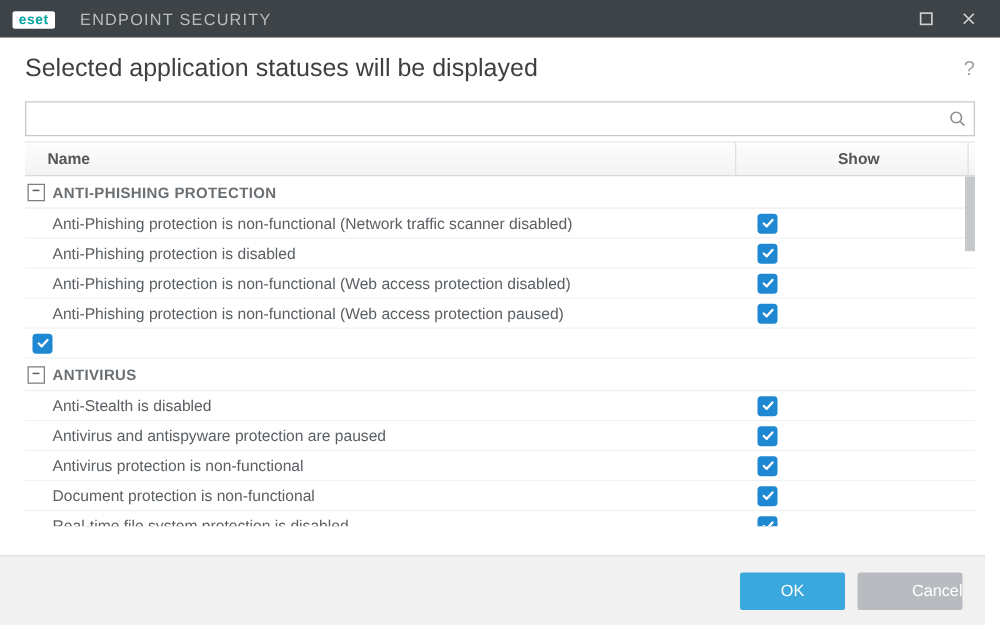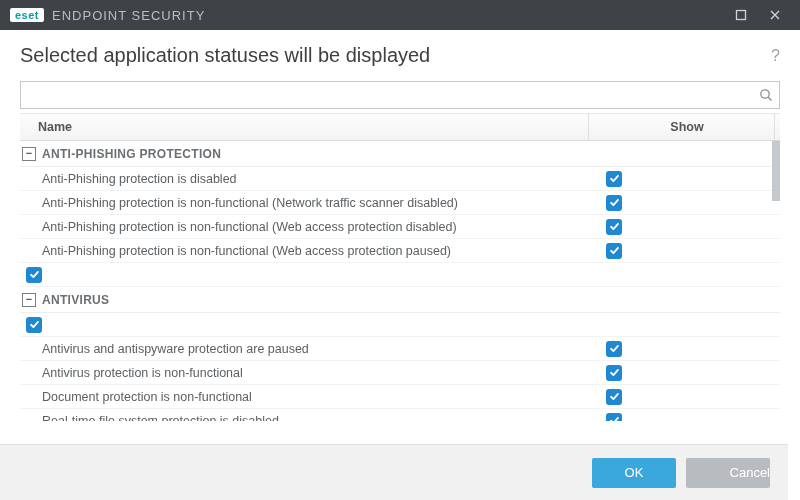--- a/index.html
+++ b/index.html
@@ -1,18 +1,18 @@
 <!DOCTYPE html>
 <html><head>
 <meta charset="utf-8">
 <style>
   * { box-sizing: border-box; margin: 0; padding: 0; }
   html, body { width: 800px; height: 500px; font-family: "Segoe UI", Arial, sans-serif; font-size: 13px; color: #444; background: #fff; overflow: hidden; }
   .titlebar { height: 30px; background: #3d4347; color: #cfd3d6; display: flex; align-items: center; padding: 0 8px 0 10px; }
-  .brand { display: flex; align-items: center; gap: 8px; }
+  .brand { display: flex; align-items: flex-end; gap: 20px; }
   .brand-logo { background: #fff; color: #00a3a3; font-weight: 700; font-size: 11px; padding: 1px 5px; border-radius: 2px; letter-spacing: 0.5px; }
   .brand-text { font-size: 13px; letter-spacing: 1px; color: #b9bdc0; }
   .titlebar-spacer { flex: 1; }
   .win-btn { width: 34px; height: 30px; display: flex; align-items: center; justify-content: center; color: #cfd3d6; cursor: pointer; }
   .content { padding: 14px 20px 0 20px; height: calc(500px - 30px - 56px); position: relative; border-radius: 13px; }
   .heading-row { display: flex; align-items: center; }
   .heading { font-size: 20px; font-weight: 400; color: #3f3f3f; flex: 1; }
   .help { color: #9aa0a4; font-size: 16px; cursor: pointer; }
   .searchbar { margin-top: 14px; height: 28px; border: 1px solid #c8c8c8; display: flex; align-items: center; padding: 0 6px 0 8px; }
   .searchbar input { flex: 1; border: none; outline: none; font-size: 13px; height: 24px; background: transparent; }
@@ -83,31 +83,31 @@
     <div class="header-resizer"></div>
   </div>
 
   <div class="list-wrap">
     <div class="list" id="list">
         <div class="group-row">
           <span class="collapse-icon">−</span>
           <span>ANTI-PHISHING PROTECTION</span>
         </div>
         <div class="item-row">
+          <div class="item-name">Anti-Phishing protection is non-functional (Network traffic scanner disabled)</div>
+          <div class="item-show">
+            <span class="chk">
+              <svg width="11" height="11" viewBox="0 0 12 12">
+                <path d="M2.2 6.3 L4.8 8.8 L9.8 3.2" fill="none" stroke="#fff" stroke-width="2" stroke-linecap="round" stroke-linejoin="round"></path>
+              </svg>
+            </span>
+          </div>
+        </div>
+        <div class="item-row">
           <div class="item-name">Anti-Phishing protection is disabled</div>
-          <div class="item-show">
-            <span class="chk">
-              <svg width="11" height="11" viewBox="0 0 12 12">
-                <path d="M2.2 6.3 L4.8 8.8 L9.8 3.2" fill="none" stroke="#fff" stroke-width="2" stroke-linecap="round" stroke-linejoin="round"></path>
-              </svg>
-            </span>
-          </div>
-        </div>
-        <div class="item-row">
-          <div class="item-name">Anti-Phishing protection is non-functional (Network traffic scanner disabled)</div>
           <div class="item-show">
             <span class="chk">
               <svg width="11" height="11" viewBox="0 0 12 12">
                 <path d="M2.2 6.3 L4.8 8.8 L9.8 3.2" fill="none" stroke="#fff" stroke-width="2" stroke-linecap="round" stroke-linejoin="round"></path>
               </svg>
             </span>
           </div>
         </div>
         <div class="item-row">
           <div class="item-name">Anti-Phishing protection is non-functional (Web access protection disabled)</div>
@@ -136,20 +136,21 @@
                 <path d="M2.2 6.3 L4.8 8.8 L9.8 3.2" fill="none" stroke="#fff" stroke-width="2" stroke-linecap="round" stroke-linejoin="round"></path>
               </svg>
             </span>
           </div>
         </div>
         <div class="group-row">
           <span class="collapse-icon">−</span>
           <span>ANTIVIRUS</span>
         </div>
         <div class="item-row">
+          <div class="item-name">Anti-Stealth is disabled</div>
           <div class="item-show">
             <span class="chk">
               <svg width="11" height="11" viewBox="0 0 12 12">
                 <path d="M2.2 6.3 L4.8 8.8 L9.8 3.2" fill="none" stroke="#fff" stroke-width="2" stroke-linecap="round" stroke-linejoin="round"></path>
               </svg>
             </span>
           </div>
         </div>
         <div class="item-row">
           <div class="item-name">Antivirus and antispyware protection are paused</div>

